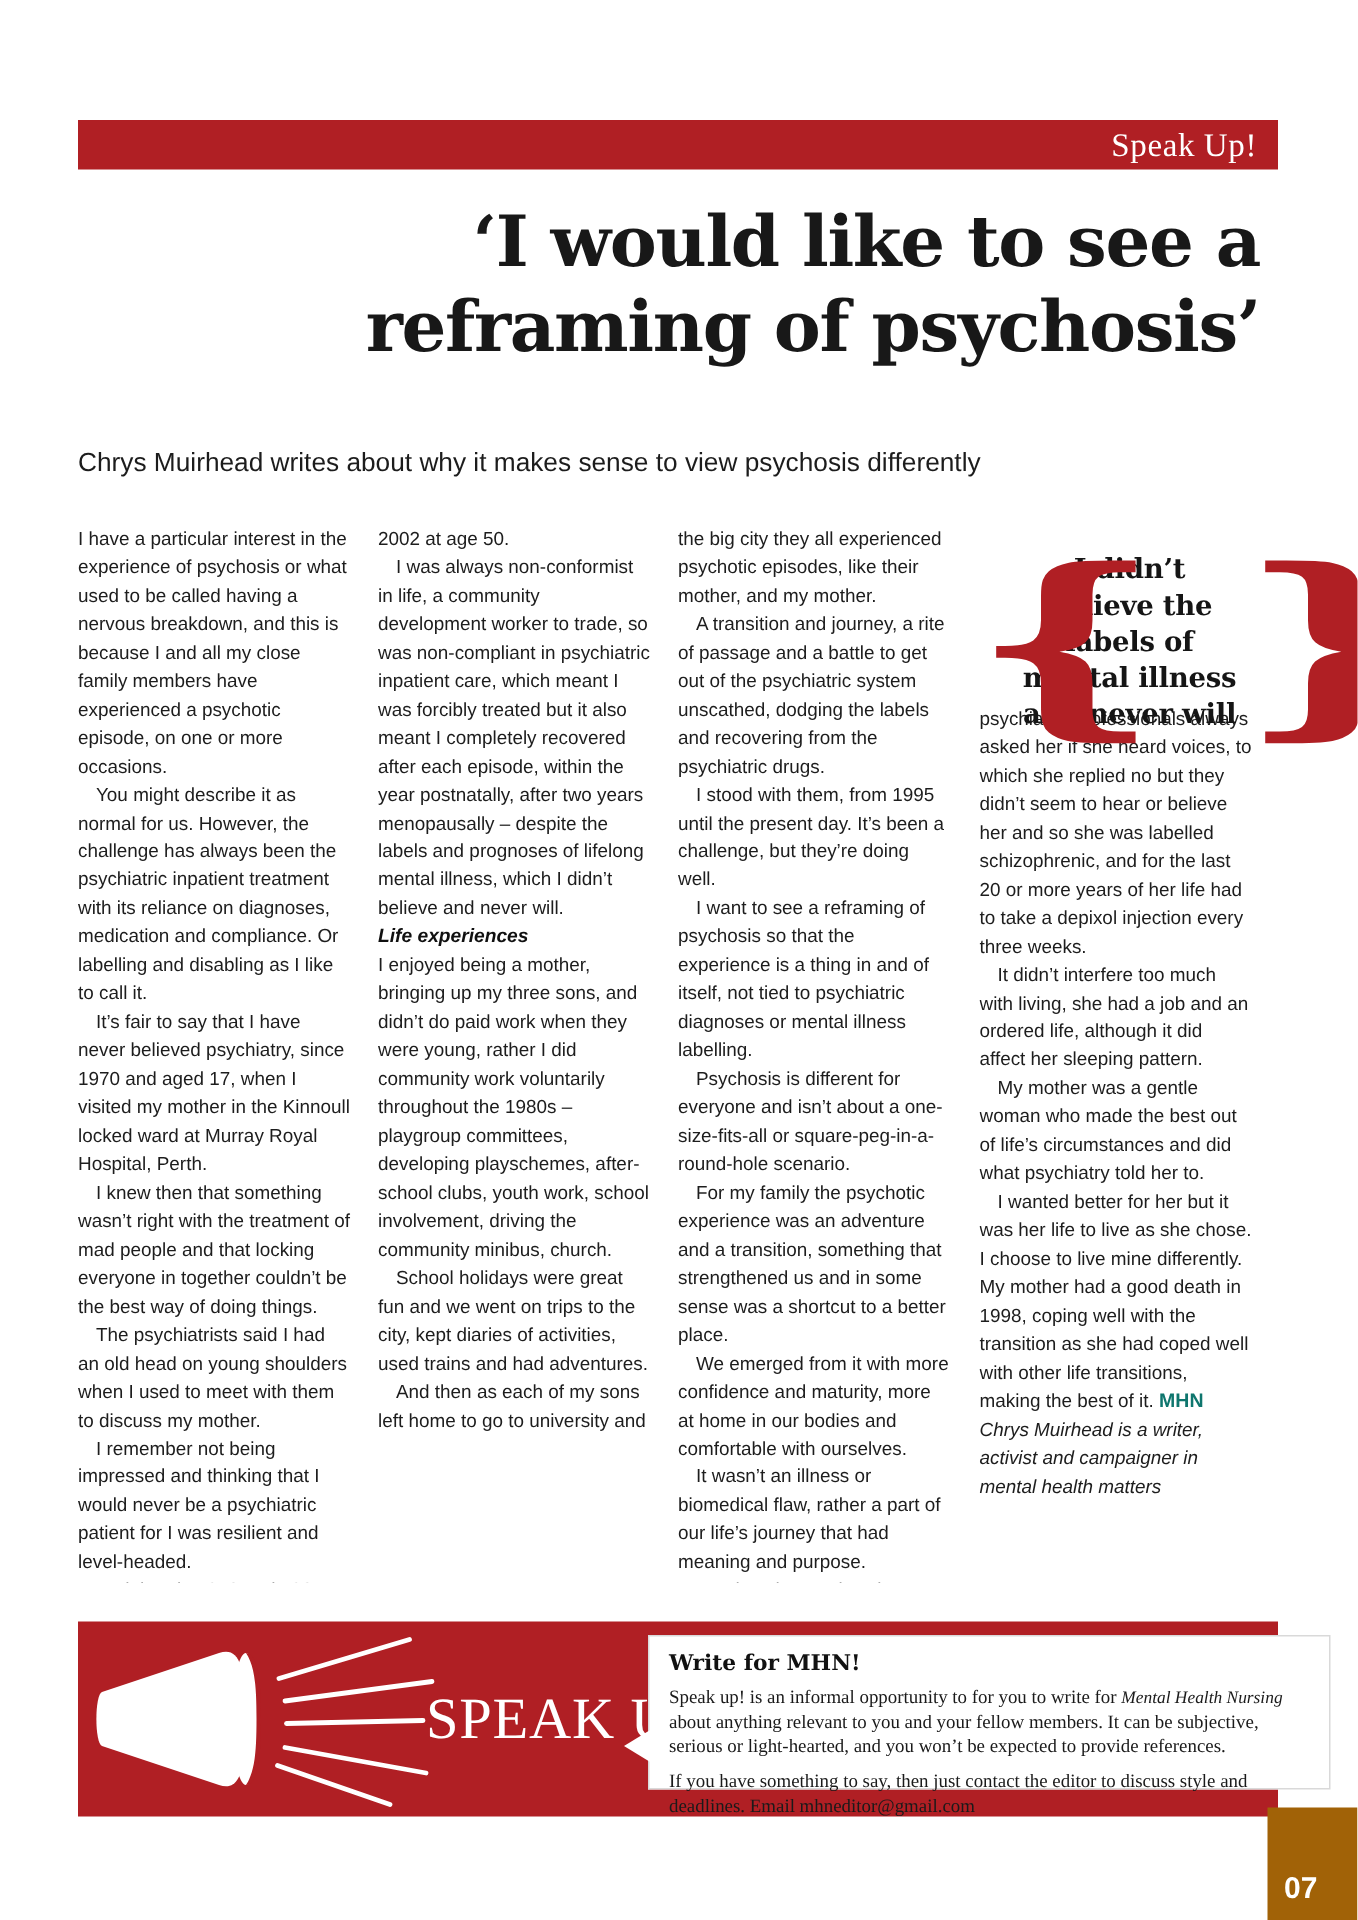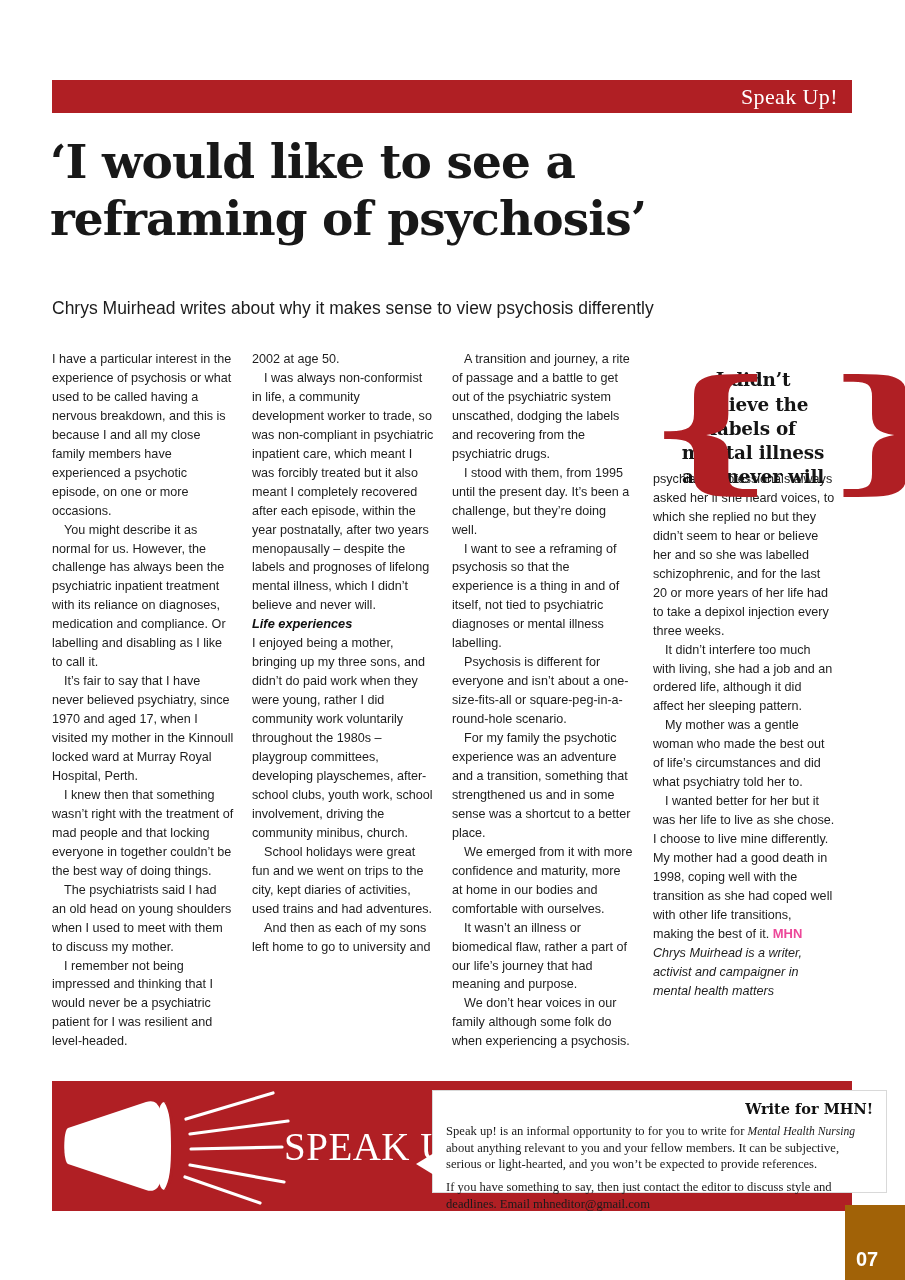--- a/index.html
+++ b/index.html
@@ -45,20 +45,21 @@
     position: absolute;
     left: 50px;
     top: 133px;
     width: 790px;
     font-family: "DejaVu Serif", "Liberation Serif", serif;
     font-weight: 700;
     font-size: 47px;
     line-height: 1.22;
     letter-spacing: -0.9px;
     color: #181818;
+    text-align: right;
   }
 
   .standfirst {
     position: absolute;
     left: 52px;
     top: 298px;
     width: 790px;
     font-family: "Liberation Sans", sans-serif;
     font-size: 17.5px;
     line-height: 1.25;
@@ -96,21 +97,21 @@
 
   .subhead {
     font-weight: 700;
     font-style: italic;
     font-size: 12.8px;
     margin-top: 18px;
     color: #101010;
   }
 
   .mhn-mark {
-    color: #ec4899;
+    color: #0f766e;
     font-weight: 700;
     font-size: 13px;
     margin-top: 44px;
   }
 
   .bio {
     font-style: italic;
     margin-top: 17px;
   }
 
@@ -203,21 +204,20 @@
     border-top: 11px solid transparent;
     border-bottom: 11px solid transparent;
     border-right: 18px solid #ffffff;
   }
   .callout h3 {
     font-family: "DejaVu Serif", "Liberation Serif", serif;
     font-size: 14.5px;
     font-weight: 700;
     margin-bottom: 6px;
     color: #111111;
-    text-align: right;
   }
   .callout p {
     font-size: 12.6px;
     line-height: 1.29;
     margin-bottom: 7px;
   }
   .callout p:last-child { margin-bottom: 0; }
   .callout em { font-style: italic; font-size: 11.6px; }
 
   
@@ -270,20 +270,21 @@
       <p>2002 at age 50.</p>
       <p class="indent">I was always non-conformist in life, a community development worker to trade, so was non-compliant in psychiatric inpatient care, which meant I was forcibly treated but it also meant I completely recovered after each episode, within the year postnatally, after two years menopausally – despite the labels and prognoses of lifelong mental illness, which I didn’t believe and never will.</p>
       <p class="subhead">Life experiences</p>
       <p>I enjoyed being a mother, bringing up my three sons, and didn’t do paid work when they were young, rather I did community work voluntarily throughout the 1980s – playgroup committees, developing playschemes, after-school clubs, youth work, school involvement, driving the community minibus, church.</p>
       <p class="indent">School holidays were great fun and we went on trips to the city, kept diaries of activities, used trains and had adventures.</p>
       <p class="indent">And then as each of my sons left home to go to university and</p>
     </div>
 
     <div class="col col-3">
 
+      <p>the big city they all experienced psychotic episodes, like their mother, and my mother.</p>
       <p class="indent">A transition and journey, a rite of passage and a battle to get out of the psychiatric system unscathed, dodging the labels and recovering from the psychiatric drugs.</p>
       <p class="indent">I stood with them, from 1995 until the present day. It’s been a challenge, but they’re doing well.</p>
       <p class="indent">I want to see a reframing of psychosis so that the experience is a thing in and of itself, not tied to psychiatric diagnoses or mental illness labelling.</p>
       <p class="indent">Psychosis is different for everyone and isn’t about a one-size-fits-all or square-peg-in-a-round-hole scenario.</p>
       <p class="indent">For my family the psychotic experience was an adventure and a transition, something that strengthened us and in some sense was a shortcut to a better place.</p>
       <p class="indent">We emerged from it with more confidence and maturity, more at home in our bodies and comfortable with ourselves.</p>
       <p class="indent">It wasn’t an illness or biomedical flaw, rather a part of our life’s journey that had meaning and purpose.</p>
       <p class="indent">We don’t hear voices in our family although some folk do when experiencing a psychosis. My mother used to say how the</p>
     </div>
 

